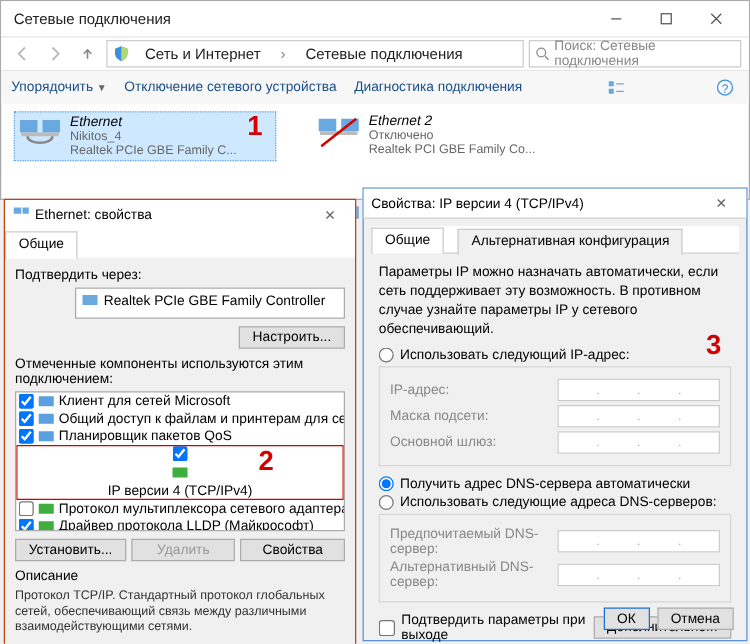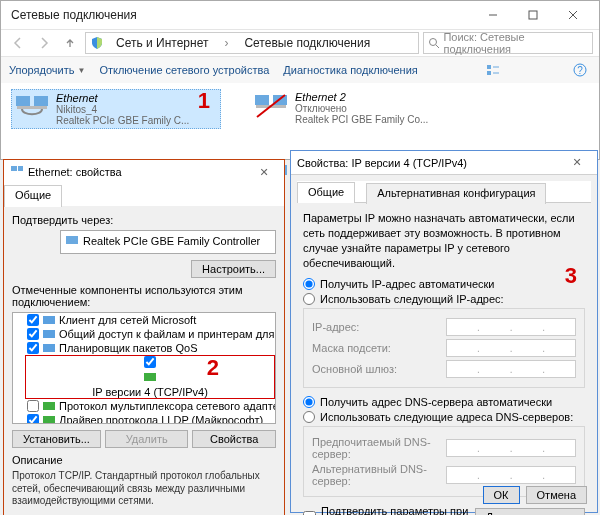--- a/index.html
+++ b/index.html
@@ -231,21 +231,21 @@
     <div class="adapterbox">
       <span><svg width="14" height="12">
             <rect x="1" y="1" width="12" height="8" fill="#6aa9e0"></rect>
           </svg></span>
       <span>Realtek PCIe GBE Family Controller</span>
     </div>
     <div class="rowr">
         <button class="btn">Настроить...</button>
       </div>
     <div class="lbl">Отмеченные компоненты используются этим подключением:</div>
-    <div class="complist" style="position:relative;padding-left:12px;">
+    <div class="complist" style="position:relative;">
       <div class="row">
           <input type="checkbox" checked="" style="">
           <span class="pico">
             <svg width="14" height="12">
               <rect x="1" y="2" width="12" height="8" fill="#5aa0e0"></rect>
             </svg>
           </span>
           <span>Клиент для сетей Microsoft</span>
         </div>
       <div class="row">
@@ -322,24 +322,20 @@
   <div class="dlgtitle">
     <span class="t">Свойства: IP версии 4 (TCP/IPv4)</span>
     <span class="x">✕</span>
   </div>
   <div class="tabstrip">
     <div class="tab">Общие</div>
     <div class="tab" style="background:#f0f0f0; top:2px;">Альтернативная конфигурация</div>
   </div>
   <div class="ipbody" style="position:relative;">
     <div class="intro">Параметры IP можно назначать автоматически, если сеть поддерживает эту возможность. В противном случае узнайте параметры IP у сетевого обеспечивающий.</div>
-    <label class="radio">
-        <input type="radio" name="ipm" checked="" style="">
-        <span>Получить IP-адрес автоматически</span>
-      </label>
     <label class="radio">
         <input type="radio" name="ipm" style="">
         <span>Использовать следующий IP-адрес:</span>
       </label>
     <div class="grp">
       <div class="field">
           <span class="flabel">IP-адрес:</span>
           <div class="ipinput"><span></span>.<span></span>.<span></span>.<span></span></div>
         </div>
       <div class="field">

